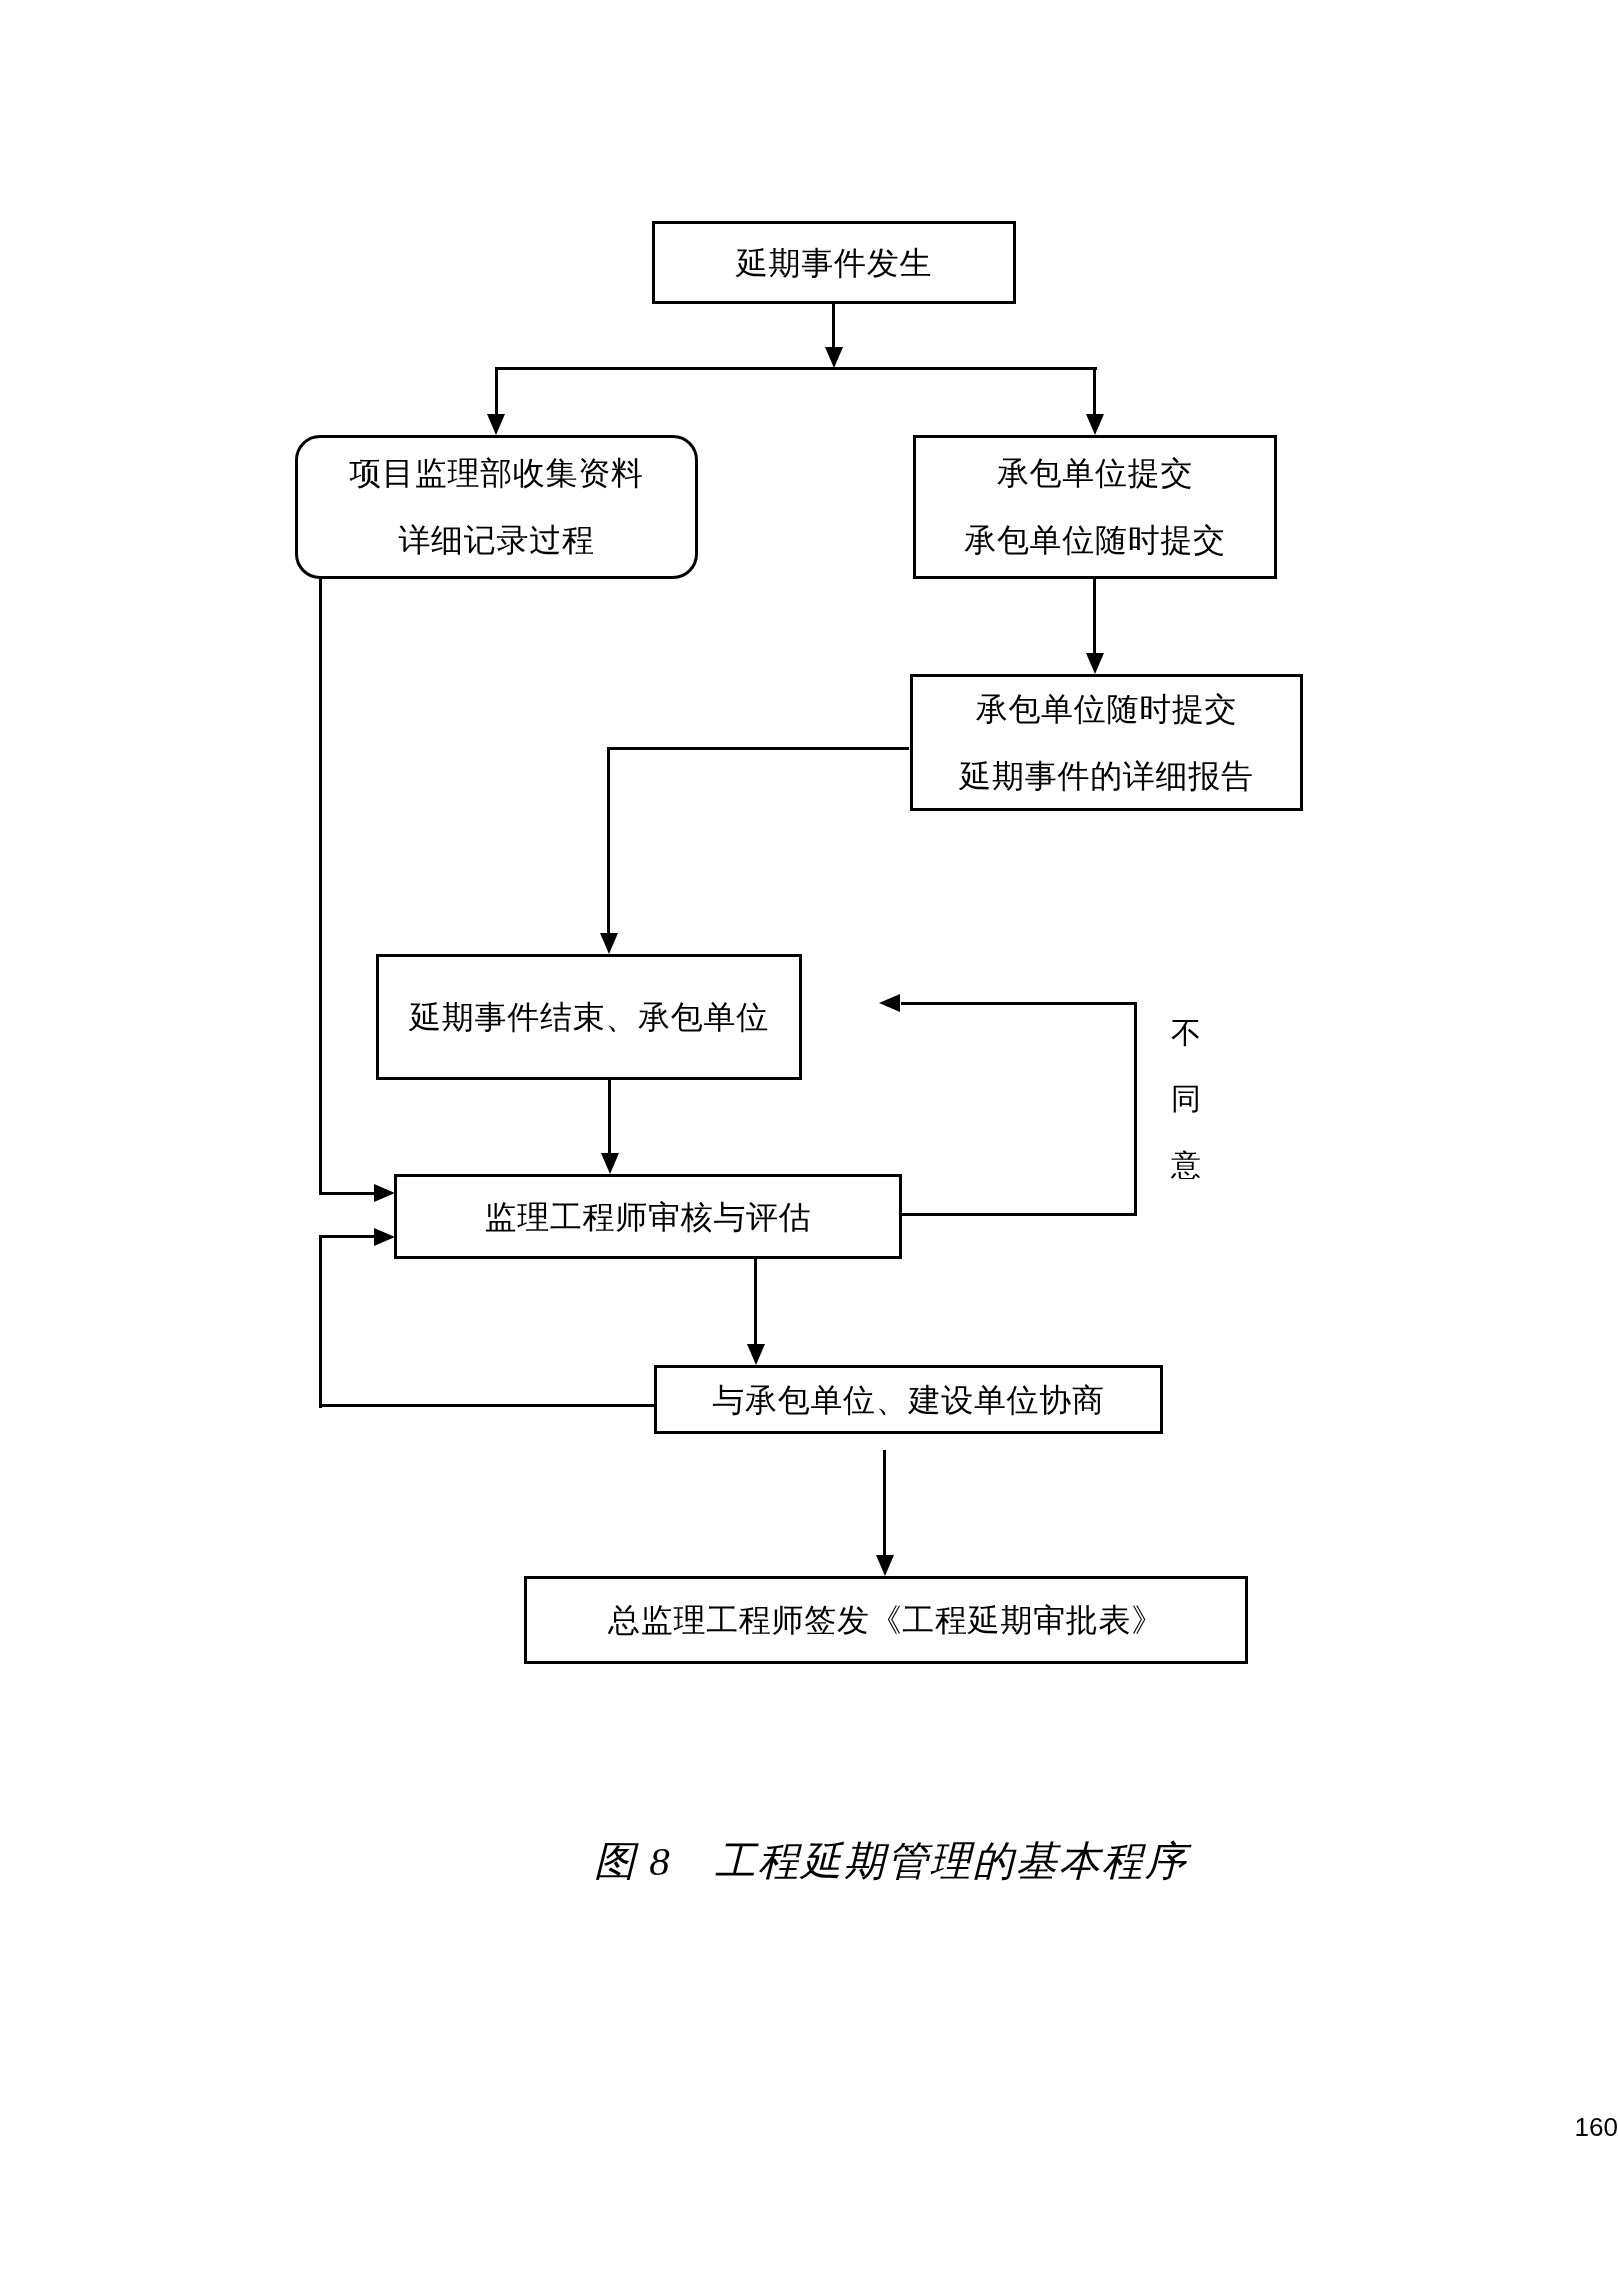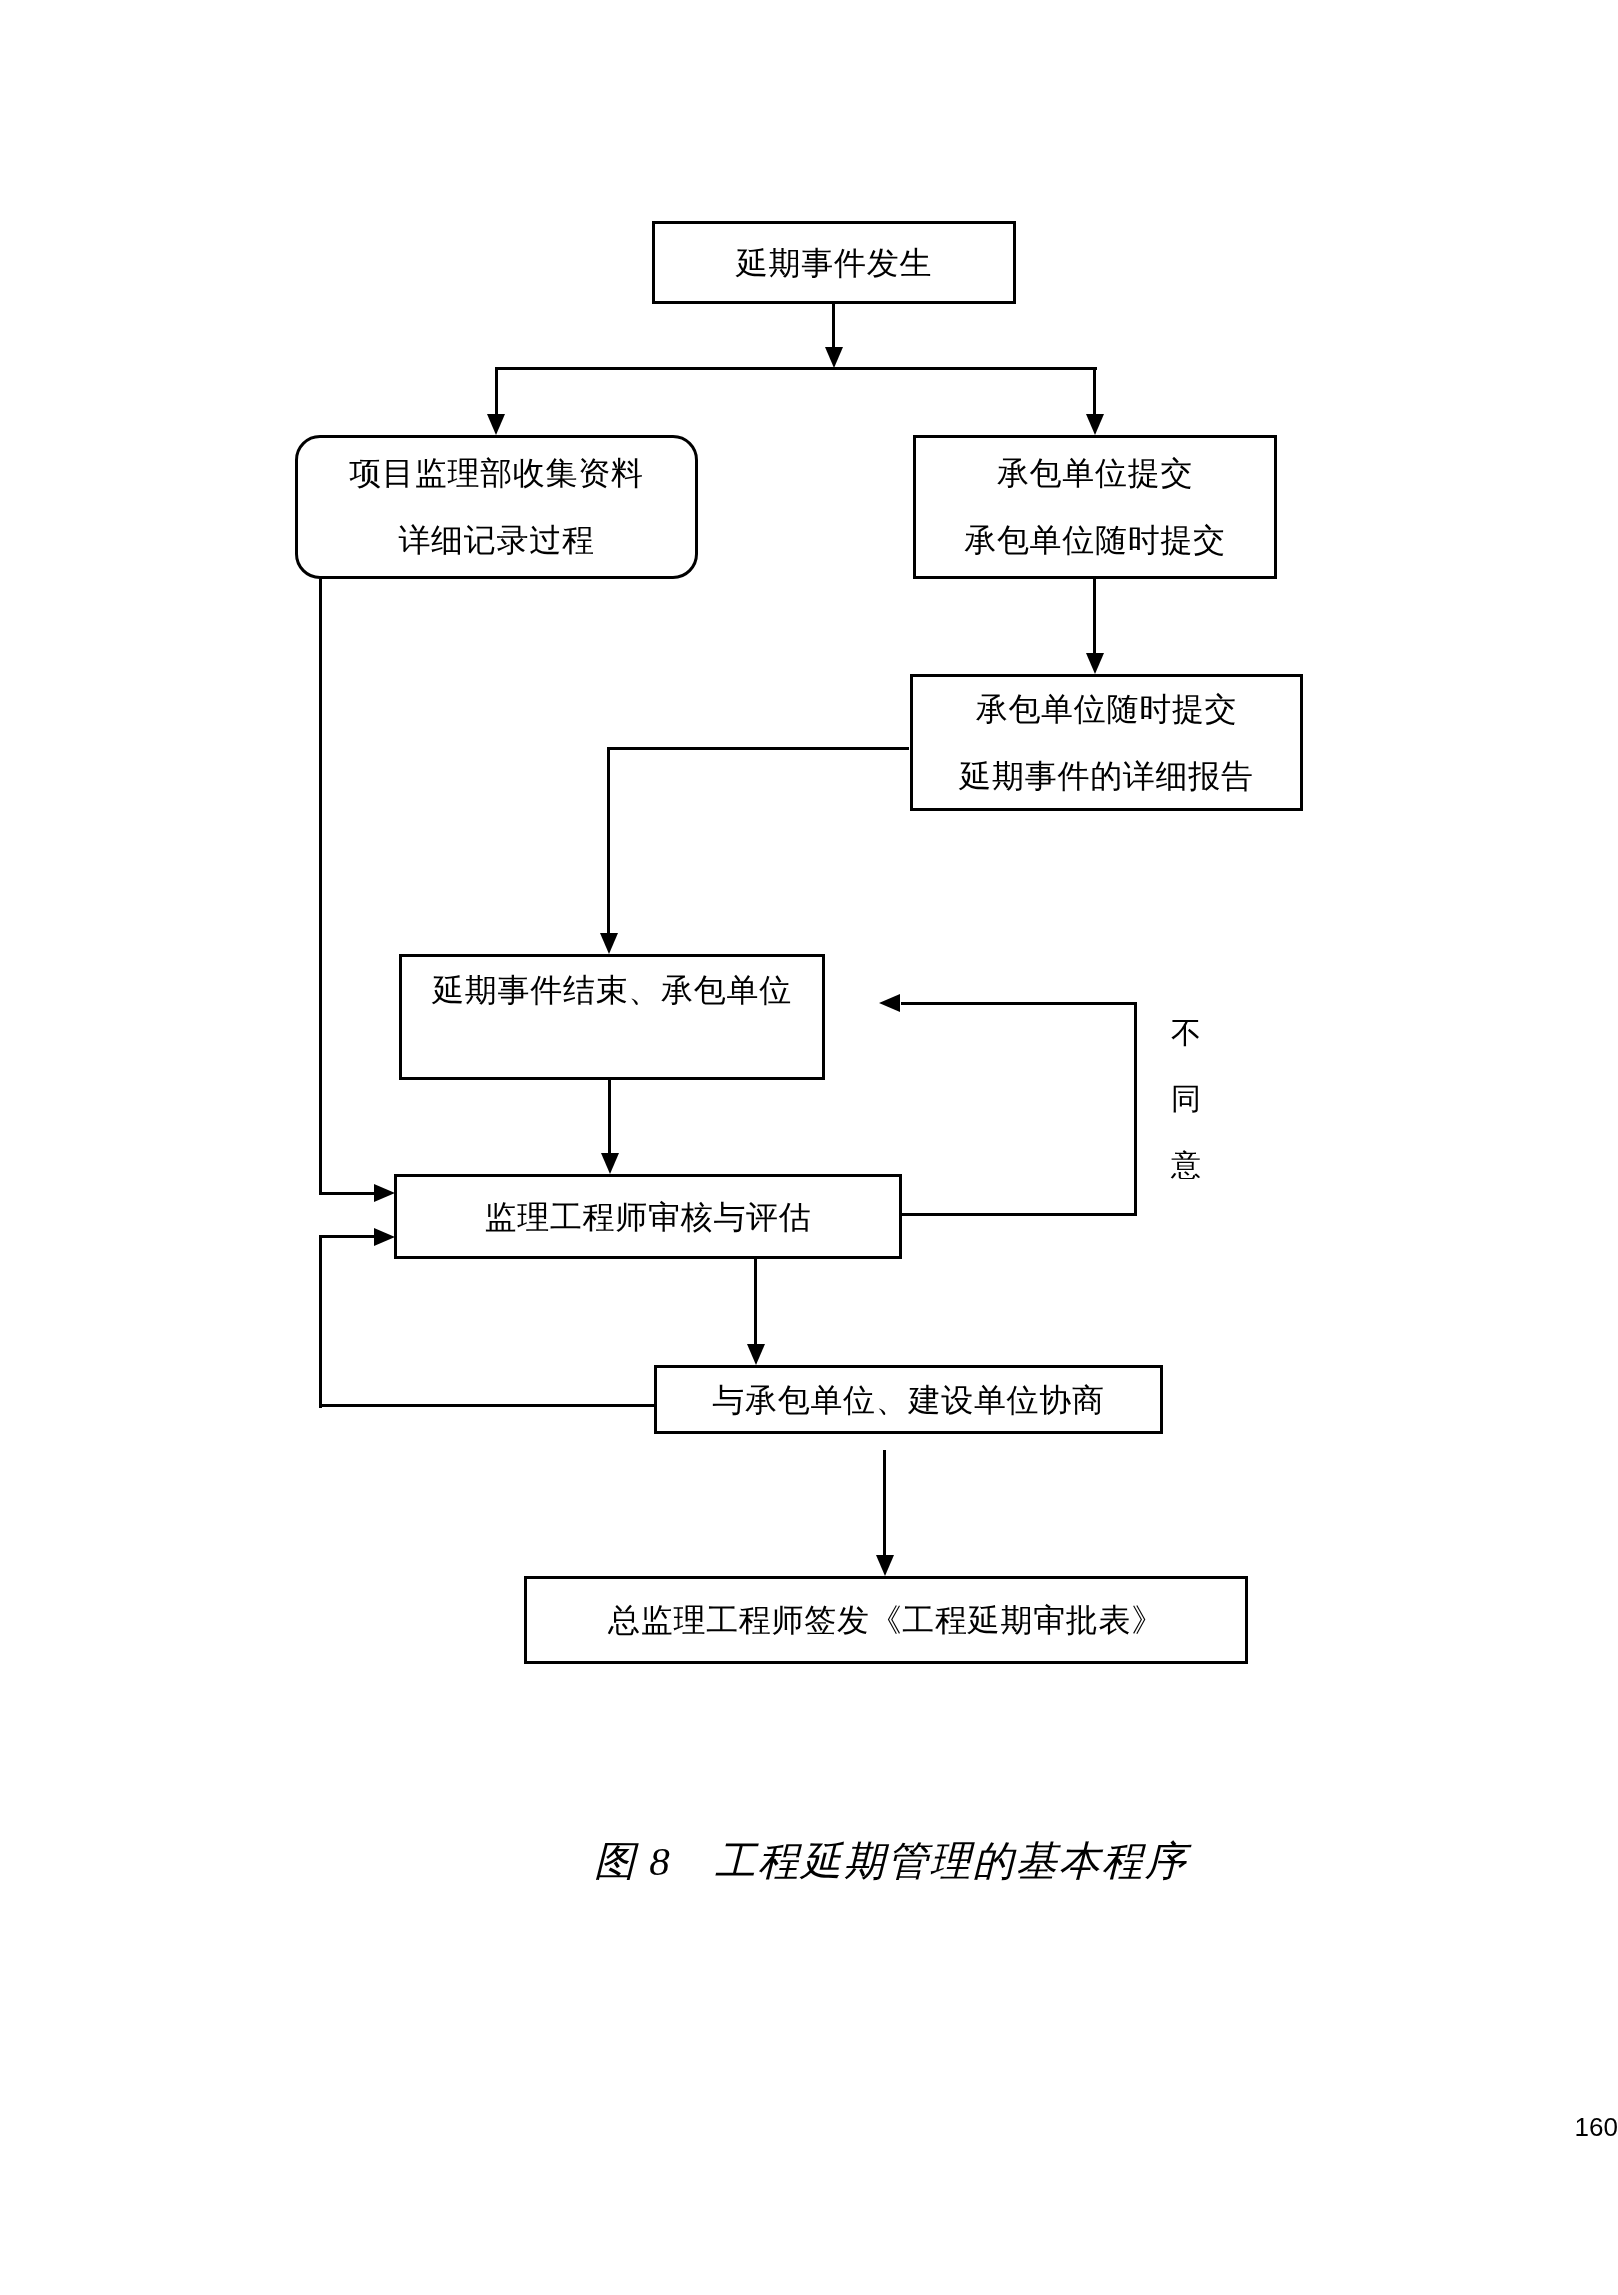--- a/index.html
+++ b/index.html
@@ -70,21 +70,21 @@
   <div class="node" style="left:913px;top:435px;width:364px;height:144px;">
     <span class="nl">承包单位提交</span>
     <span class="nl">承包单位随时提交</span>
   </div>
 
   <div class="node" style="left:910px;top:674px;width:393px;height:137px;">
     <span class="nl">承包单位随时提交</span>
     <span class="nl">延期事件的详细报告</span>
   </div>
 
-  <div class="node" style="left:399px;top:954px;width:426px;height:126px;justify-content:space-between;">
+  <div class="node" style="left:376px;top:954px;width:426px;height:126px;">
     <span class="nl">延期事件结束、承包单位</span>
   </div>
 
   <div class="node" style="left:394px;top:1174px;width:508px;height:85px;">
     <span class="nl single">监理工程师审核与评估</span>
   </div>
 
   <div class="node" style="left:654px;top:1365px;width:509px;height:69px;">
     <span class="nl single">与承包单位、建设单位协商</span>
   </div>

